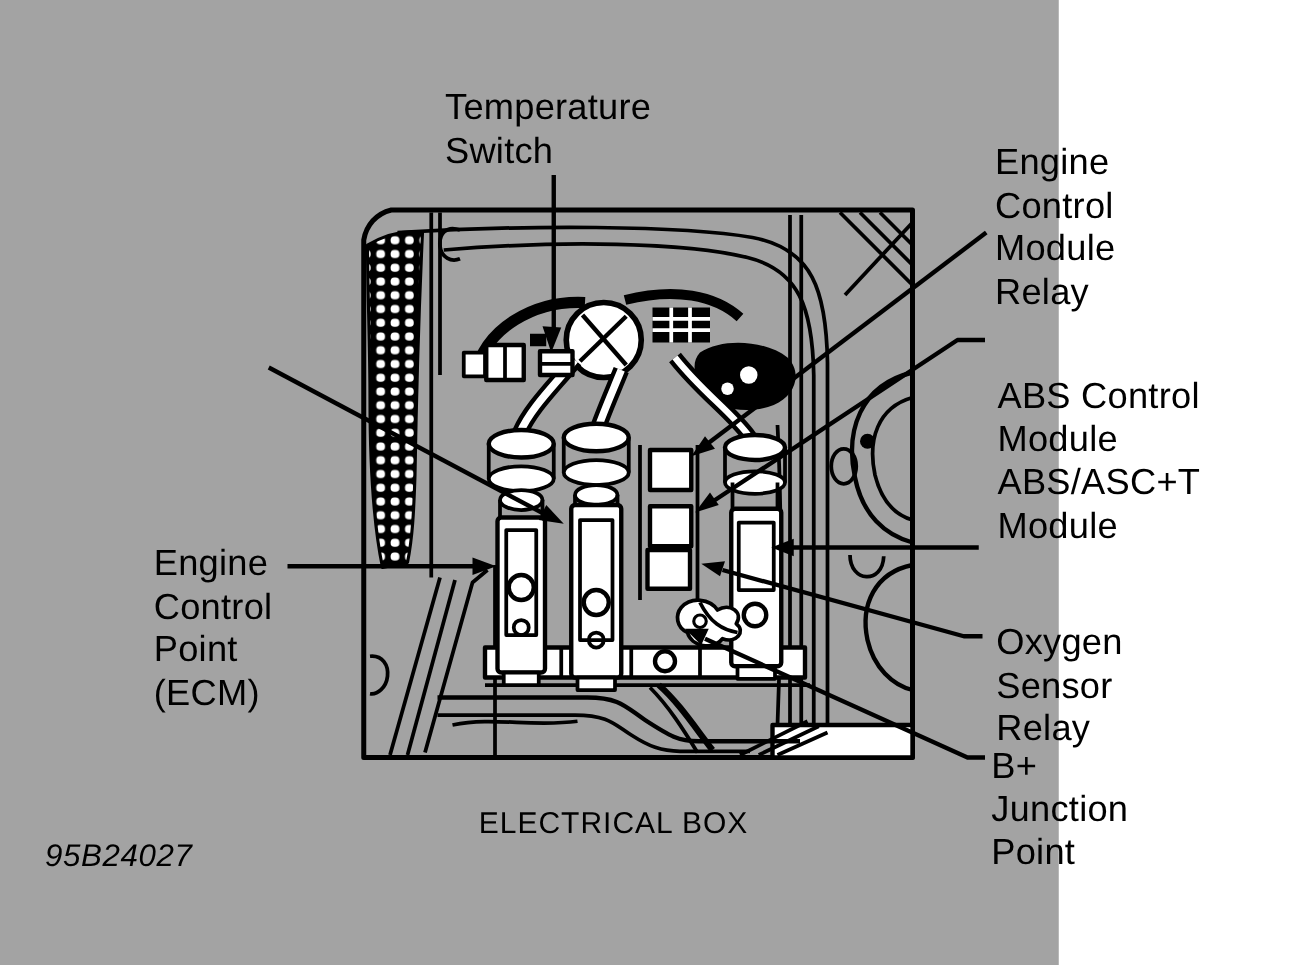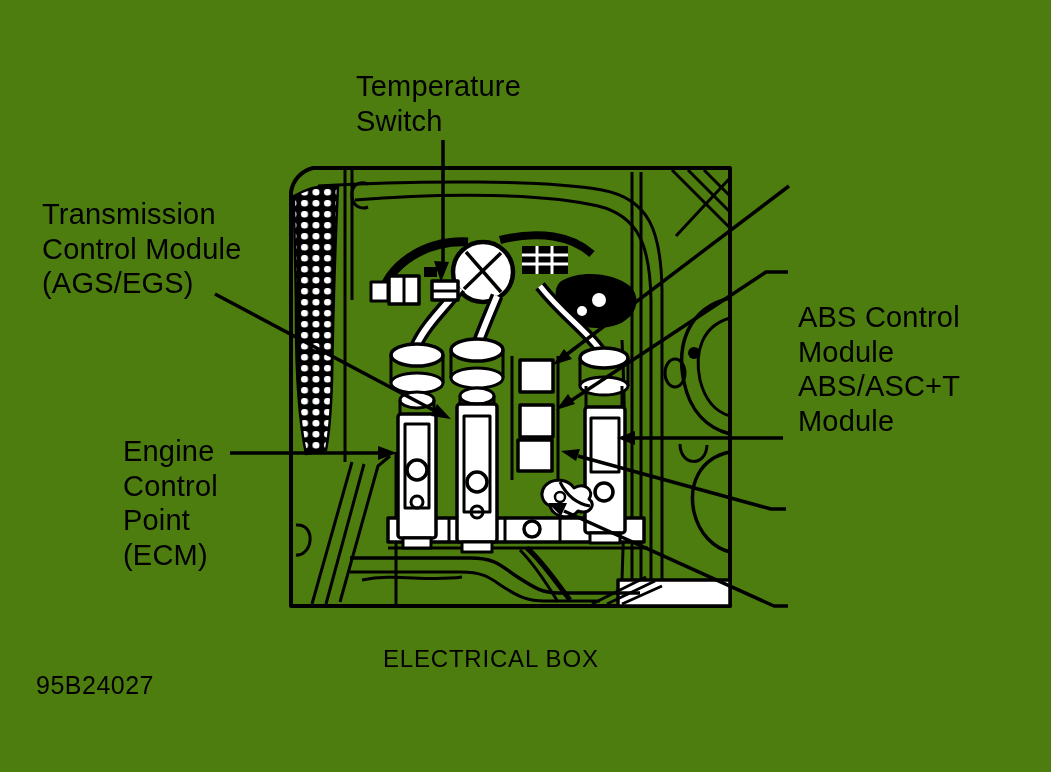--- a/index.html
+++ b/index.html
@@ -5,23 +5,23 @@
   html, body {
     margin: 0;
     padding: 0;
     width: 1051px;
     height: 772px;
     background: #ffffff;
     overflow: hidden;
   }
   .stage {
     position: relative;
-    width: 1051px;
+    width: 847px;
     height: 772px;
-    background: #4d7c0f;
+    background: #a3a3a3;
     font-family: "Liberation Sans", sans-serif;
     color: #000;
   }
   .art {
     position: absolute;
     left: 0; top: 0;
     width: 1051px;
     height: 772px;
   }
   .lbl {
@@ -38,20 +38,21 @@
     letter-spacing: 0.8px;
     color: #000;
     white-space: nowrap;
   }
   .dwgno {
     position: absolute;
     font-size: 25px;
     letter-spacing: 0.5px;
     color: #000;
     white-space: nowrap;
+    font-style: italic;
   }
 </style>
 </head>
 <body>
 
 <div class="stage">
 
   <svg class="art" viewBox="0 0 1051 772">
     <defs>
       <pattern id="mesh" width="11.5" height="11" patternUnits="userSpaceOnUse">
@@ -232,35 +233,38 @@
           <path d="M788,606 H774 L564,511"></path>
           <polygon points="548,503 567,503 561,516" fill="#000" stroke="none"></polygon>
         </g>
       </g>
     </g>
   </svg>
 
   <div class="lbl" style="left:356px; top:69px">Temperature
 Switch</div>
 
-  <div class="lbl" style="left:42px; top:197px">Transmission
-Control Module
-(AGS/EGS)</div>
 
   <div class="lbl" style="left:123px; top:434px">Engine
 Control
 Point
 (ECM)</div>
 
+  <div class="lbl" style="left:796px; top:113px">Engine Control
+Module Relay</div>
 
 
   <div class="lbl" style="left:798px; top:300px">ABS Control
 Module
 ABS/ASC+T
 Module</div>
 
-
+  <div class="lbl" style="left:797px; top:497px">Oxygen
+Sensor Relay</div>
+
+  <div class="lbl" style="left:793px; top:596px">B+ Junction
+Point</div>
 
   <div class="caption" style="left:383px; top:645px">ELECTRICAL BOX</div>
 
   <div class="dwgno" style="left:36px; top:671px">95B24027</div>
 
 </div>
 
 </body></html>

